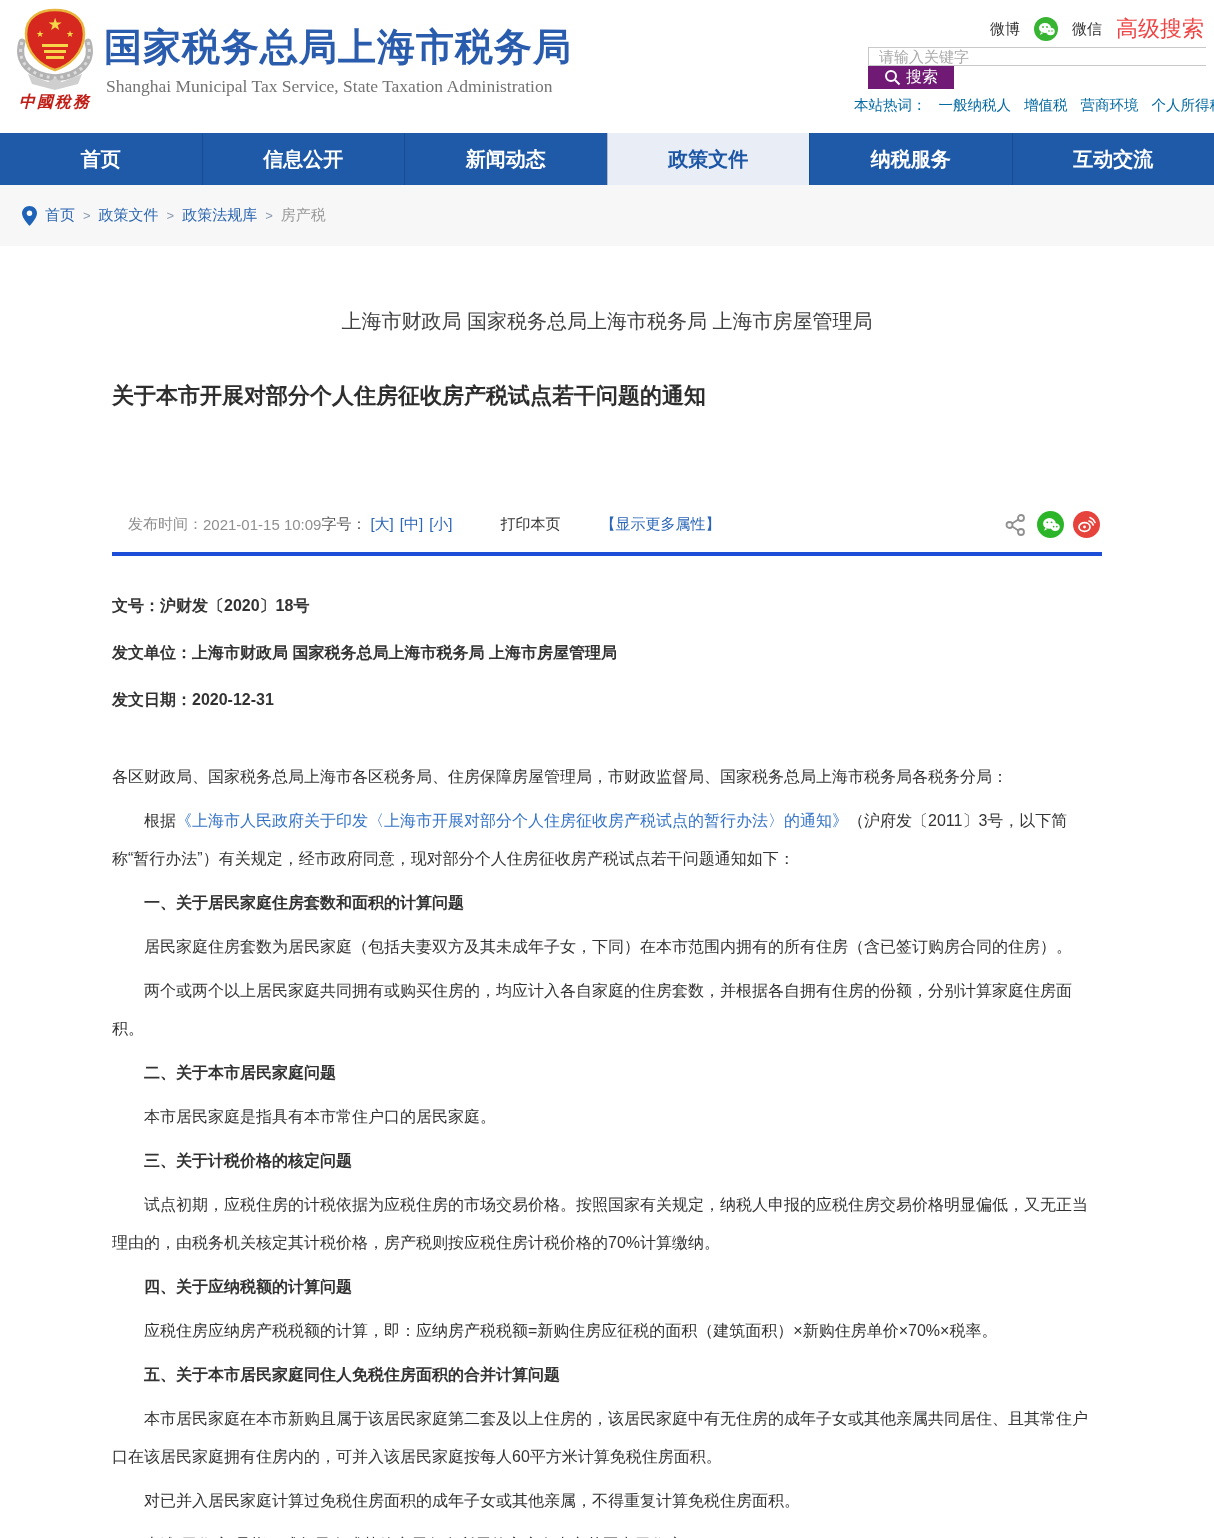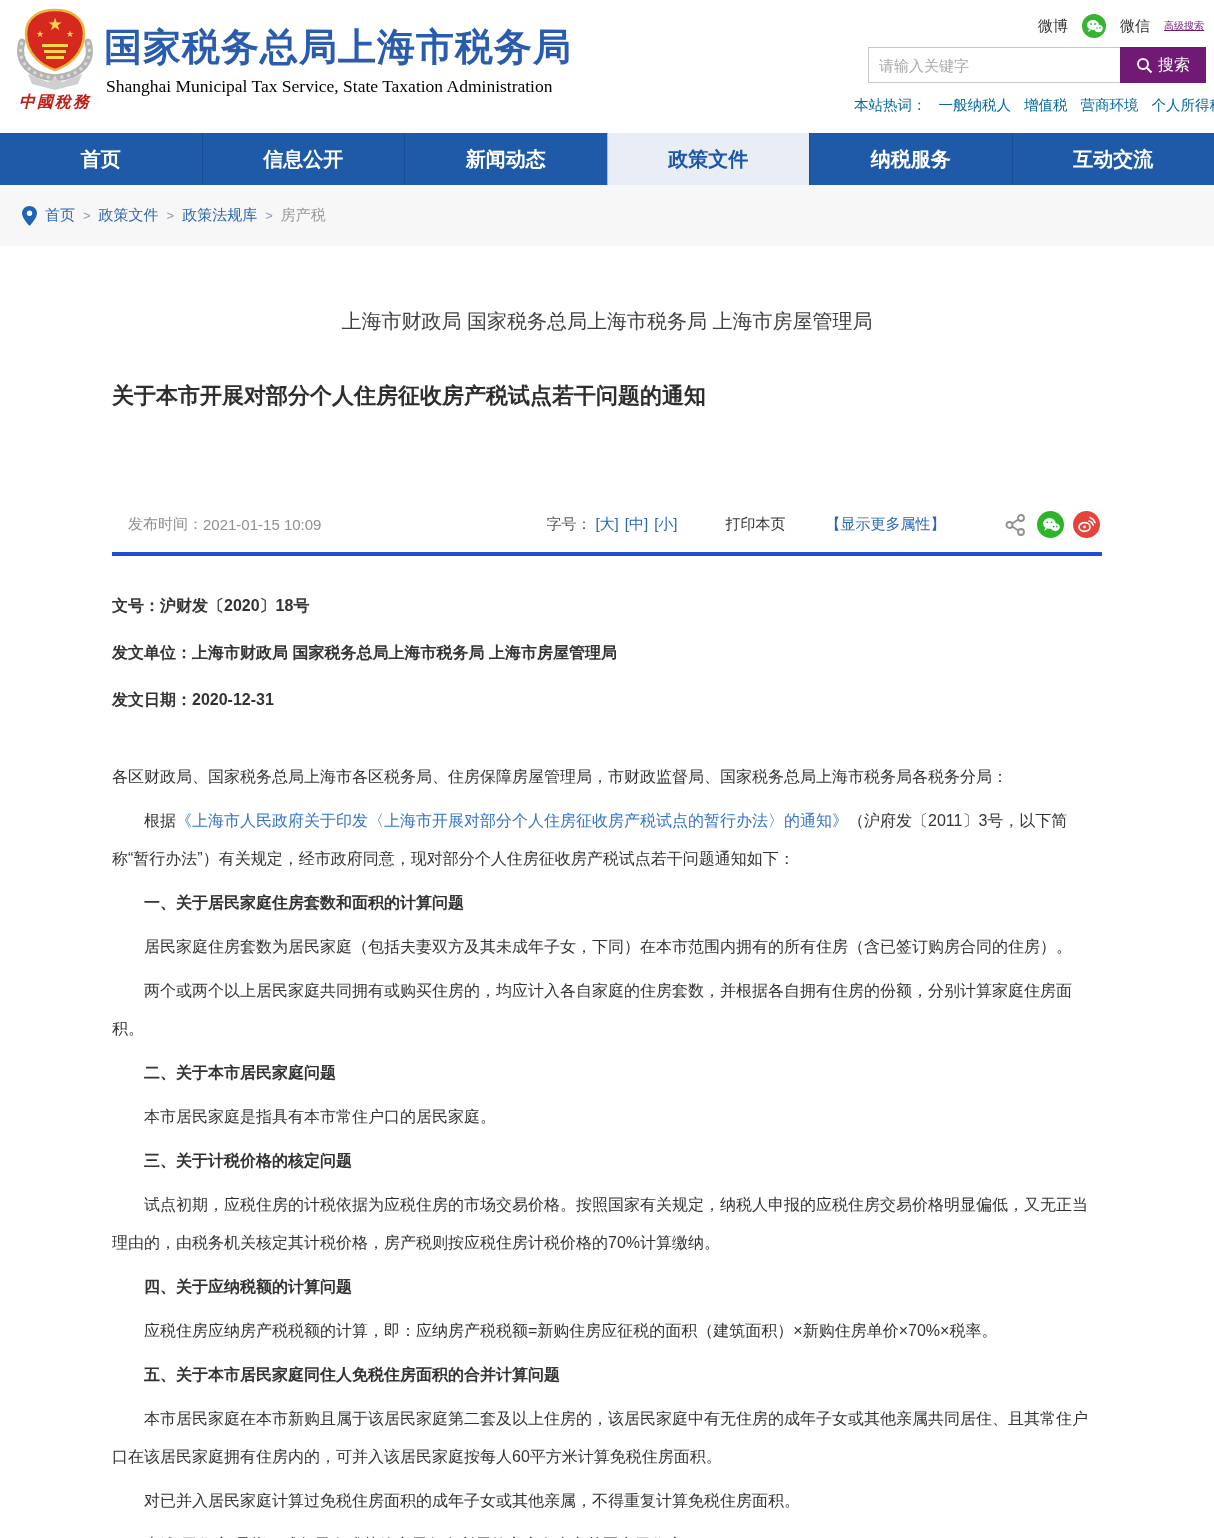--- a/index.html
+++ b/index.html
@@ -7,26 +7,26 @@
     width:1214px;height:1538px;overflow:hidden;background:#fff;
     font-family:"Liberation Sans","DejaVu Sans",sans-serif;color:#333;
   }
   
   .header{position:relative;height:133px;background:#fff;}
   .emblem{position:absolute;left:8px;top:4px;width:94px;text-align:center;}
   .emblem-caption{font-family:"Liberation Serif",serif;font-weight:bold;font-style:italic;
     color:#c01f17;font-size:16px;letter-spacing:2px;margin-top:-4px;}
   .site-title{position:absolute;left:104px;top:22px;font-size:38px;font-weight:bold;
     color:#2a5cae;letter-spacing:1px;white-space:nowrap;}
-  .site-subtitle{position:absolute;left:106px;top:76px;font-size:17.5px;color:#000000;
+  .site-subtitle{position:absolute;left:106px;top:76px;font-size:17.5px;color:#737373;
     font-family:"Liberation Serif","DejaVu Serif",serif;white-space:nowrap;}
   .top-links{position:absolute;top:14px;right:10px;display:flex;align-items:center;gap:14px;font-size:15px;color:#333;}
-  .top-links .adv{color:#701a75;font-size:10px;text-decoration:underline;}
+  .top-links .adv{color:#ef4444;font-size:22px;}
   .icon-circle{border-radius:50%;display:inline-flex;align-items:center;justify-content:center;flex:none;}
-  .search-bar{position:absolute;top:47px;right:8px;display:flex;width:338px;height:36px;}
+  .search-bar{position:absolute;top:47px;right:8px;display:flex;width:338px;height:36px;flex-direction:column;}
   .search-input{flex:1;border:1px solid #c9c9c9;border-right:none;padding:0 10px;font-size:15px;
     color:#333;outline:none;font-family:inherit;}
   .search-input::placeholder{color:#a9a9a9;}
   .search-btn{width:86px;background:#701a75;color:#fff;border:none;font-size:16px;
     display:flex;align-items:center;justify-content:center;gap:5px;cursor:pointer;font-family:inherit;}
   .hot-words{position:absolute;top:96px;right:8px;width:352px;display:flex;align-items:center;
     gap:12px;font-size:14.5px;color:#0369a1;white-space:nowrap;}
   
   .nav{height:52px;background:#1e5aa8;display:flex;}
   .nav-item{flex:1;display:flex;align-items:center;justify-content:center;color:#fff;
@@ -38,21 +38,21 @@
     padding-left:22px;font-size:15px;gap:8px;}
   .crumb-link{color:#2c66b0;cursor:pointer;}
   .crumb-sep{color:#8a9ab0;font-size:13px;}
   .crumb-current{color:#999;}
   
   .article{width:990px;margin:0 auto;}
   .org-line{margin-top:62px;text-align:center;font-size:20px;color:#404040;}
   .doc-title{margin-top:46px;font-size:22px;font-weight:bold;color:#2e2e2e;}
   .meta{margin-top:100px;display:flex;align-items:center;padding:0 2px 14px 16px;
     border-bottom:4px solid #1d4ed8;font-size:15px;color:#8f8f8f;}
-  .meta-fz{margin-left:225px;color:#555;display:flex;align-items:center;gap:4px;}
+  .meta-fz{color:#555;display:flex;align-items:center;gap:4px;}
   .fz-item{color:#2a66b8;cursor:pointer;}
   .meta-print{margin-left:48px;color:#333;cursor:pointer;}
   .meta-more{margin-left:40px;color:#2a66b8;cursor:pointer;}
   .meta-icons{margin-left:auto;display:flex;align-items:center;gap:9px;}
   .fields{margin-top:40px;font-size:16px;color:#333;}
   .field{margin-bottom:27px;line-height:20px;font-weight:bold;}
   .body{margin-top:48px;font-size:16px;color:#333;}
   .body p{margin:0 0 6px;line-height:38px;}
   .body .indent{text-indent:2em;}
   .body .sec-h{margin:0 0 6px;line-height:38px;text-indent:2em;font-weight:bold;}

